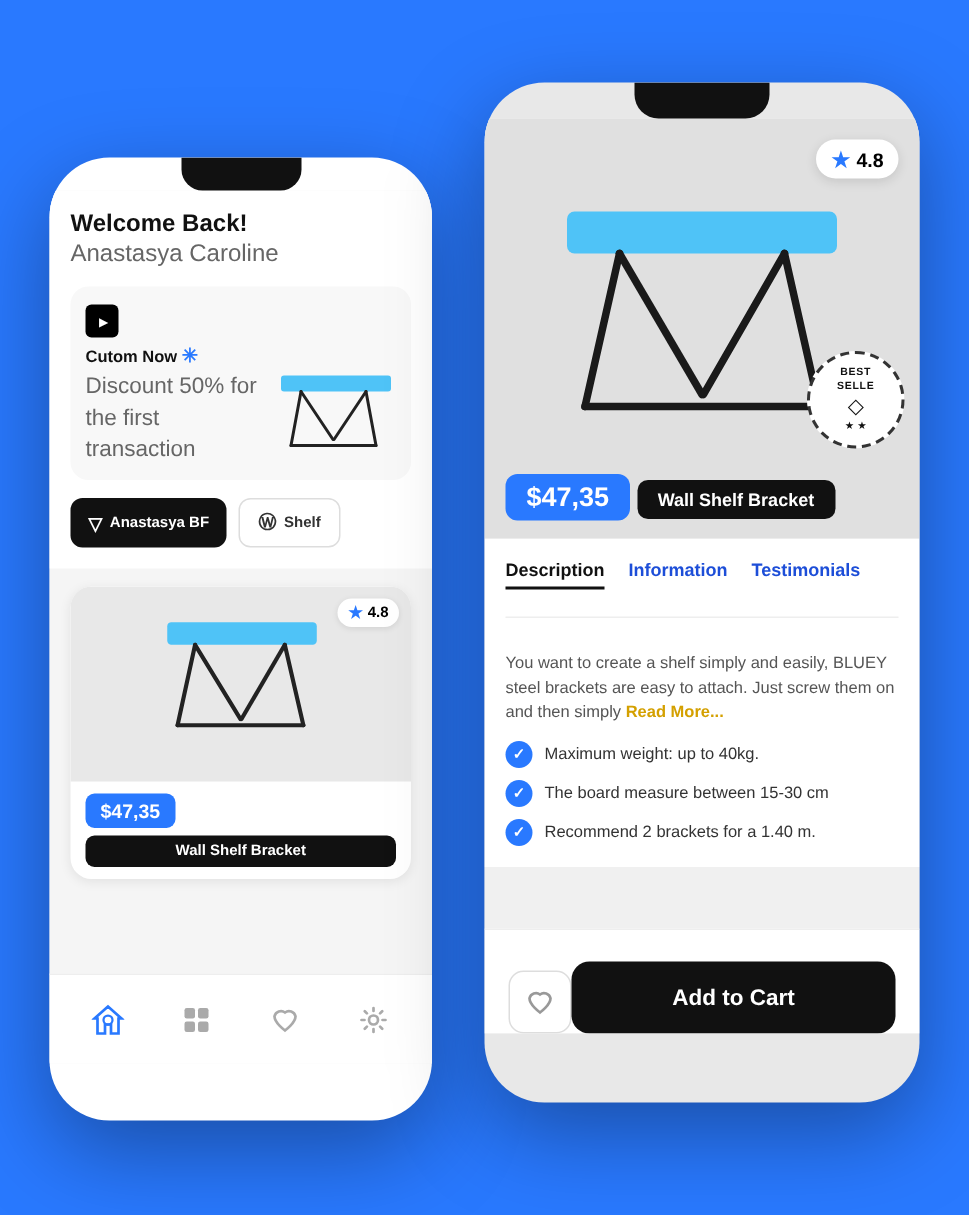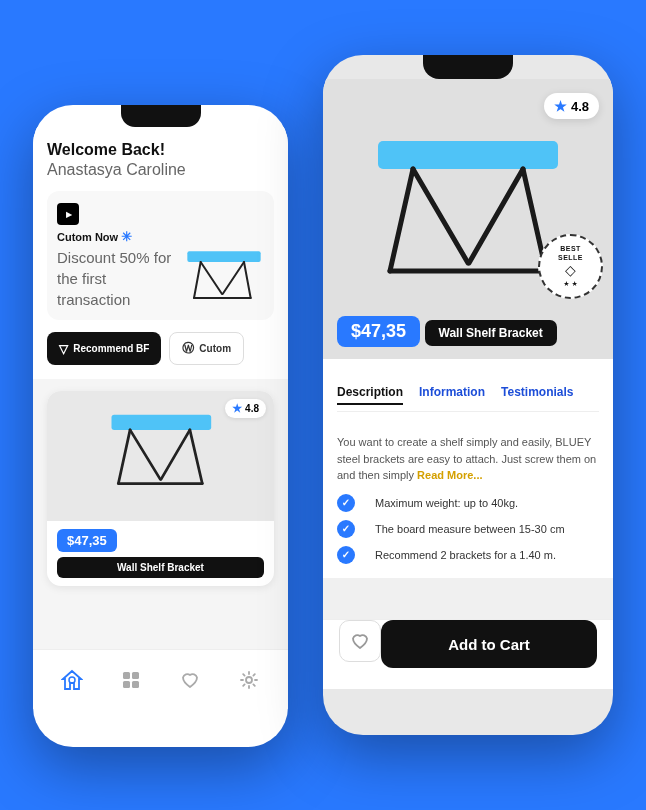--- a/index.html
+++ b/index.html
@@ -361,23 +361,23 @@
       font-weight: 600;
       padding: 6px 14px;
       border-radius: 7px;
       margin-top: 6px;
       display: inline-block;
     }
 
     .tabs-row {
       display: flex;
       gap: 16px;
-      margin-top: 12px;
+      margin-top: 0;
       border-bottom: 1px solid #eee;
-      padding-bottom: 6px;
+      padding-bottom: 18px;
       text-align: center;
     }
 
     .tab {
       font-size: 12px;
       font-weight: 600;
       color: #1d4ed8;
       padding-bottom: 4px;
     }
 
@@ -401,21 +401,21 @@
     .feature-list {
       margin-top: 10px;
       display: flex;
       flex-direction: column;
       gap: 8px;
     }
 
     .feature-item {
       display: flex;
       align-items: center;
-      gap: 20px;
+      gap: 8px;
       font-size: 11px;
       color: #333;
     }
 
     .check-icon {
       width: 18px;
       height: 18px;
       background: #2979FF;
       border-radius: 50%;
       display: flex;
@@ -433,21 +433,21 @@
 
     .bottom-actions {
       position: absolute;
       bottom: 0;
       left: 0;
       right: 0;
       height: 70px;
       background: #fff;
       border-top: 1px solid #eee;
       display: flex;
-      align-items: flex-start;
+      align-items: flex-end;
       padding: 0 16px;
     }
 
     .heart-btn {
       width: 42px;
       height: 42px;
       border: 1.5px solid #ddd;
       border-radius: 10px;
       display: flex;
       align-items: center;
@@ -517,25 +517,25 @@
               <line x1="90" y1="24" x2="58" y2="72" stroke="#222" stroke-width="3" stroke-linecap="round"></line>
 
               <line x1="15" y1="78" x2="100" y2="78" stroke="#222" stroke-width="3" stroke-linecap="round"></line>
             </svg>
           </div>
         </div>
 
         <div class="category-row">
           <div class="cat-btn cat-btn-dark">
             <span style="font-size:12px;">▽</span>
-            <span>Recommend BF</span>
+            <span>Anastasya BF</span>
           </div>
           <div class="cat-btn cat-btn-light">
             <span style="font-size:12px; color:#333;">Ⓦ</span>
-            <span>Cutom</span>
+            <span>Shelf</span>
           </div>
         </div>
       </div>
 
       <div class="product-card-back">
         <div class="product-img-area">
           <svg class="shelf-medium" viewBox="0 0 160 140" fill="none" xmlns="http://www.w3.org/2000/svg">
             <rect x="8" y="10" width="145" height="22" rx="4" fill="#4FC3F7"></rect>
             <line x1="35" y1="32" x2="18" y2="110" stroke="#222" stroke-width="4" stroke-linecap="round"></line>
             <line x1="122" y1="32" x2="140" y2="110" stroke="#222" stroke-width="4" stroke-linecap="round"></line>

